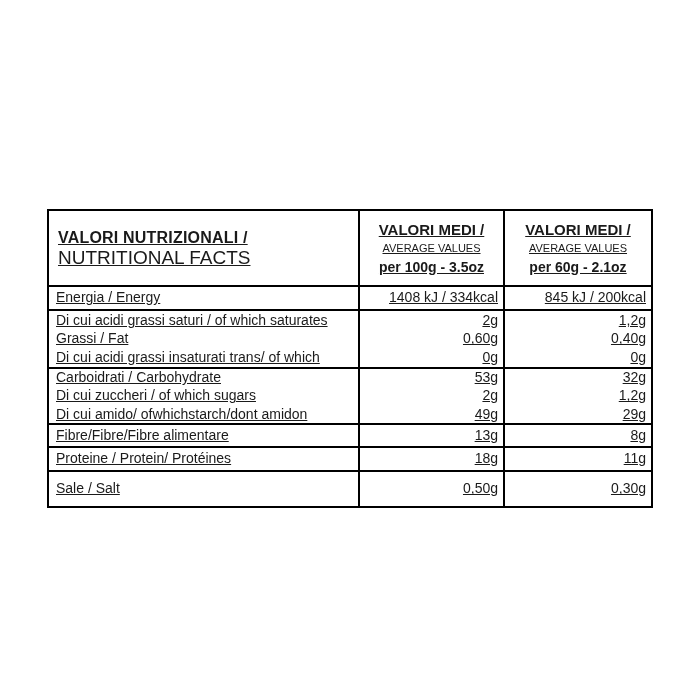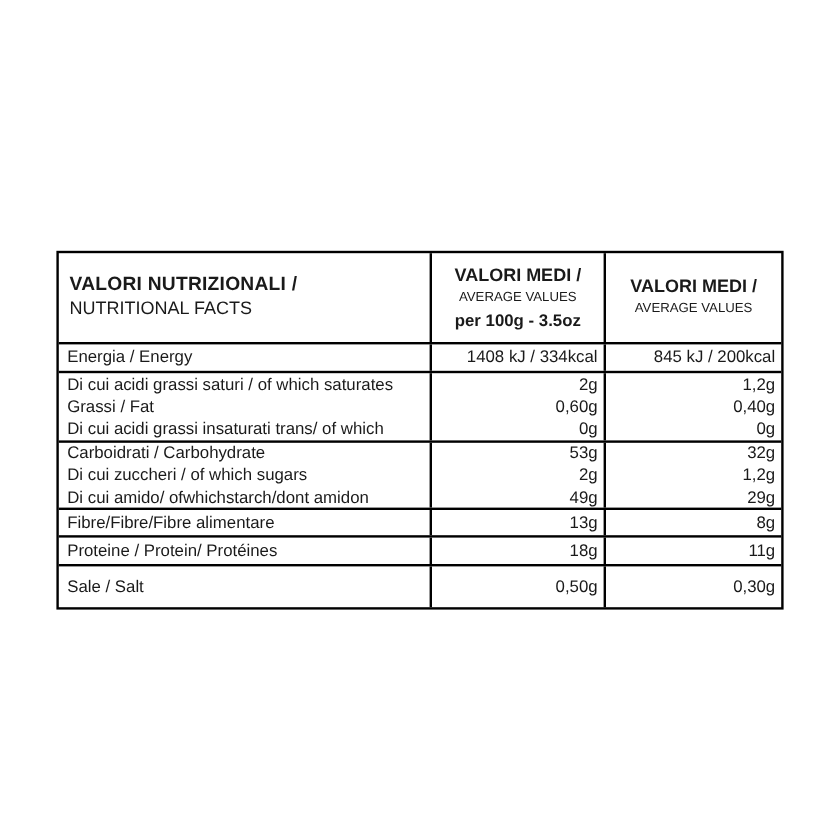--- a/index.html
+++ b/index.html
@@ -20,20 +20,21 @@
     overflow: hidden;
   }
   .ntable {
     position: absolute;
     left: 47px;
     top: 209px;
     width: 606px;
     border: 2px solid #000;
     box-sizing: border-box;
     background: #ffffff;
+    text-decoration: underline;
   }
   .trow {
     display: flex;
     flex-direction: row;
     align-items: stretch;
     border-bottom: 2px solid #000;
     box-sizing: border-box;
   }
   .trow:last-child { border-bottom: none; }
   .cell {
@@ -66,21 +67,21 @@
     text-align: center;
     padding: 0 2px;
   }
   .h-title-it {
     font-weight: bold;
     font-size: 16px;
     line-height: 20px;
     letter-spacing: 0.2px;
   }
   .h-title-en {
-    font-size: 15px;
+    font-size: 19px;
     line-height: 20px;
   }
   .h-col-title {
     font-weight: bold;
     font-size: 15px;
     line-height: 19px;
   }
   .h-col-sub {
     font-size: 11px;
     line-height: 19px;
@@ -129,20 +130,21 @@
         <div class="h-title-en">NUTRITIONAL FACTS</div>
       </div>
       <div class="cell col2">
         <div class="h-col-title">VALORI MEDI /</div>
         <div class="h-col-sub">AVERAGE VALUES</div>
         <div class="h-col-serving">per 100g - 3.5oz</div>
       </div>
       <div class="cell col3">
         <div class="h-col-title">VALORI MEDI /</div>
         <div class="h-col-sub">AVERAGE VALUES</div>
+        <div class="h-col-serving">per 60g - 2.1oz</div>
       </div>
     </div>
 
     <div class="trow body-row row-single">
       <div class="cell col1">
         <div class="line">Energia / Energy</div>
       </div>
       <div class="cell col2">
         <div class="line">1408 kJ / 334kcal</div>
       </div>

